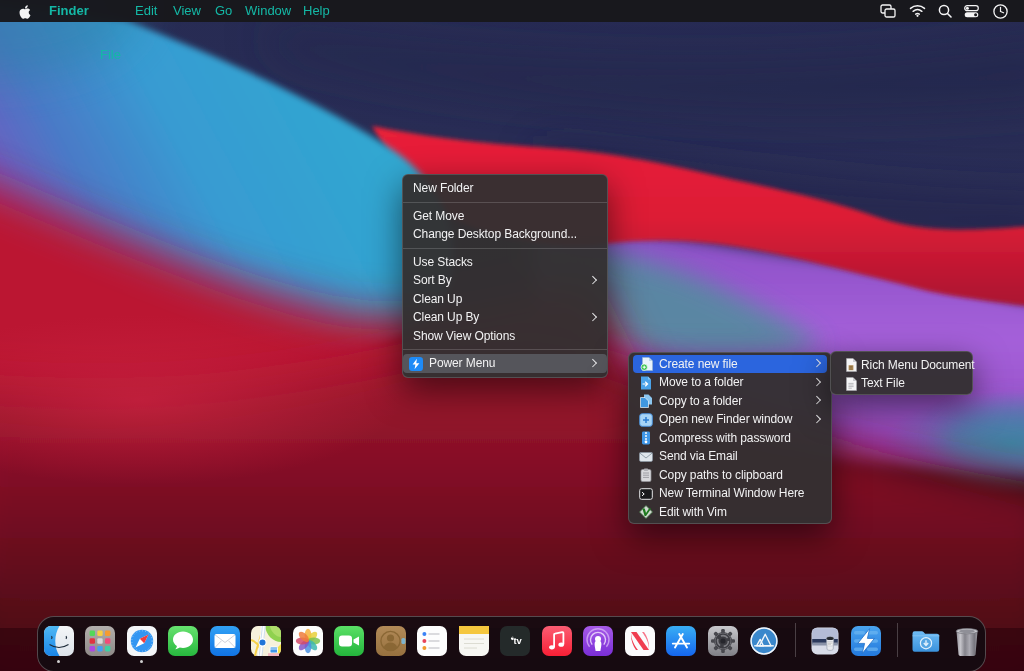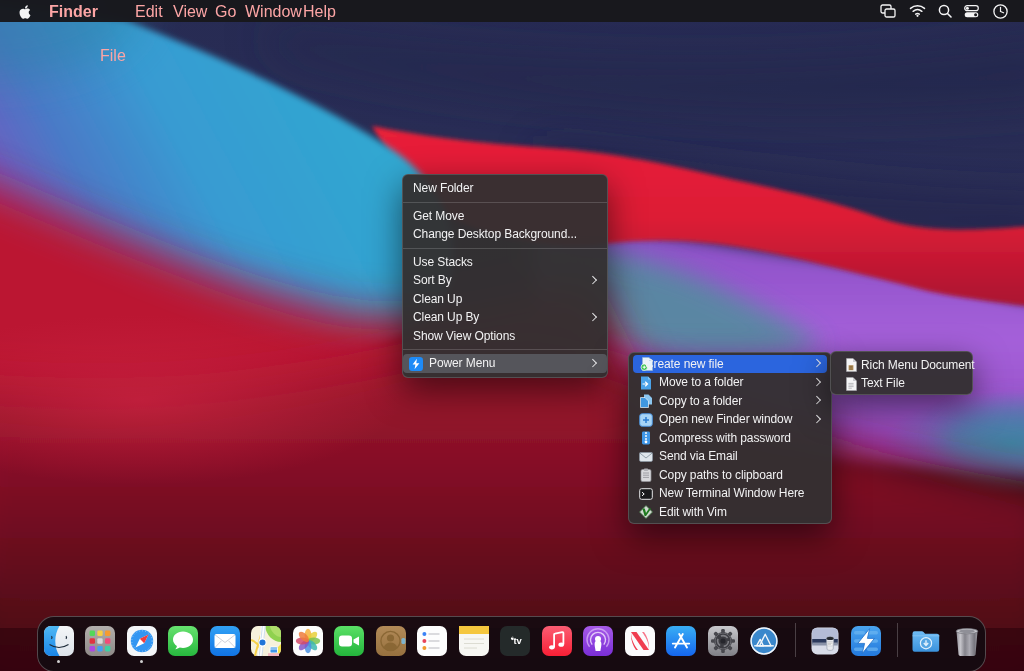--- a/index.html
+++ b/index.html
@@ -1,21 +1,21 @@
 <!DOCTYPE html>
 <html><head>
 <meta charset="utf-8">
 <style>
   html,body{margin:0;padding:0;width:1024px;height:671px;overflow:hidden;background:#000;}
   *{box-sizing:border-box;font-family:"Liberation Sans",sans-serif;}
   #stage{position:absolute;inset:0;width:1024px;height:671px;}
   #wall{position:absolute;left:0;top:0;}
   
   #menubar{position:absolute;left:0;top:0;width:1024px;height:22px;background:rgba(24,24,28,.97);
-    display:flex;align-items:center;color:#fca5a5;font-size:16px;}
+    display:flex;align-items:center;color:#14b8a6;font-size:13px;}
   #menubar .it{margin:0;white-space:nowrap;}
   
   .cmenu{position:absolute;background:rgba(51,48,49,.96);border-radius:6px;
     border:1px solid rgba(120,120,125,.45);box-shadow:0 12px 34px rgba(0,0,0,.55);
     padding:4px 0;color:#f2f2f3;font-size:12px;letter-spacing:-0.1px;}
   .mi{height:18.5px;line-height:18.5px;padding:0 10px;position:relative;white-space:nowrap;}
   .msep{height:1px;background:rgba(255,255,255,.16);margin:4px 0;}
   .arr{position:absolute;right:12px;top:5.6px;width:5.5px;height:5.5px;
     border-right:1.7px solid #e8e8ea;border-top:1.7px solid #e8e8ea;transform:rotate(45deg);}
   .pmhl{background:#55555b;border-radius:4px;margin:0 0;}
@@ -175,21 +175,21 @@
 </div>
 
 <div class="cmenu" id="menu2" style="left:628px;top:351.5px;width:204px;padding:2px 0;">
   <div class="mrow hlblue">
         <svg class="ic13" width="14" height="14" viewBox="0 0 14 14">
           <path d="M2.5 0.5 h6.5 l3.5 3.5 v9.5 h-10 Z" fill="#e8f3fb" stroke="#9db8cc" stroke-width="0.6"></path>
           <path d="M9 0.5 l3.5 3.5 h-3.5 Z" fill="#b8d4e8"></path>
           <circle cx="4.2" cy="10.2" r="3.2" fill="#35c24e" stroke="#fff" stroke-width="0.7"></circle>
           <path d="M4.2 8.6 v3.2 M2.6 10.2 h3.2" stroke="#fff" stroke-width="1"></path>
         </svg>
-        <div class="mi witht" style="padding-left:12px;">Create new file<span class="arr" style="right:8px;"></span></div>
+        <div class="mi witht" style="padding-left:26px;">Create new file<span class="arr" style="right:8px;"></span></div>
       </div>
   <div class="mrow">
         <svg class="ic13" width="14" height="14" viewBox="0 0 14 14">
           <path d="M2 0.5 h7 l3 3 v10 h-10 Z" fill="#4aa3ea"></path>
           <path d="M9 0.5 l3 3 h-3 Z" fill="#85c4f2"></path>
           <path d="M3.5 8 h4.5 M6.2 5.8 l2.4 2.2 -2.4 2.2" fill="none" stroke="#fff" stroke-width="1.2"></path>
         </svg>
         <div class="mi witht">Move to a folder<span class="arr"></span></div>
       </div>
   <div class="mrow">

